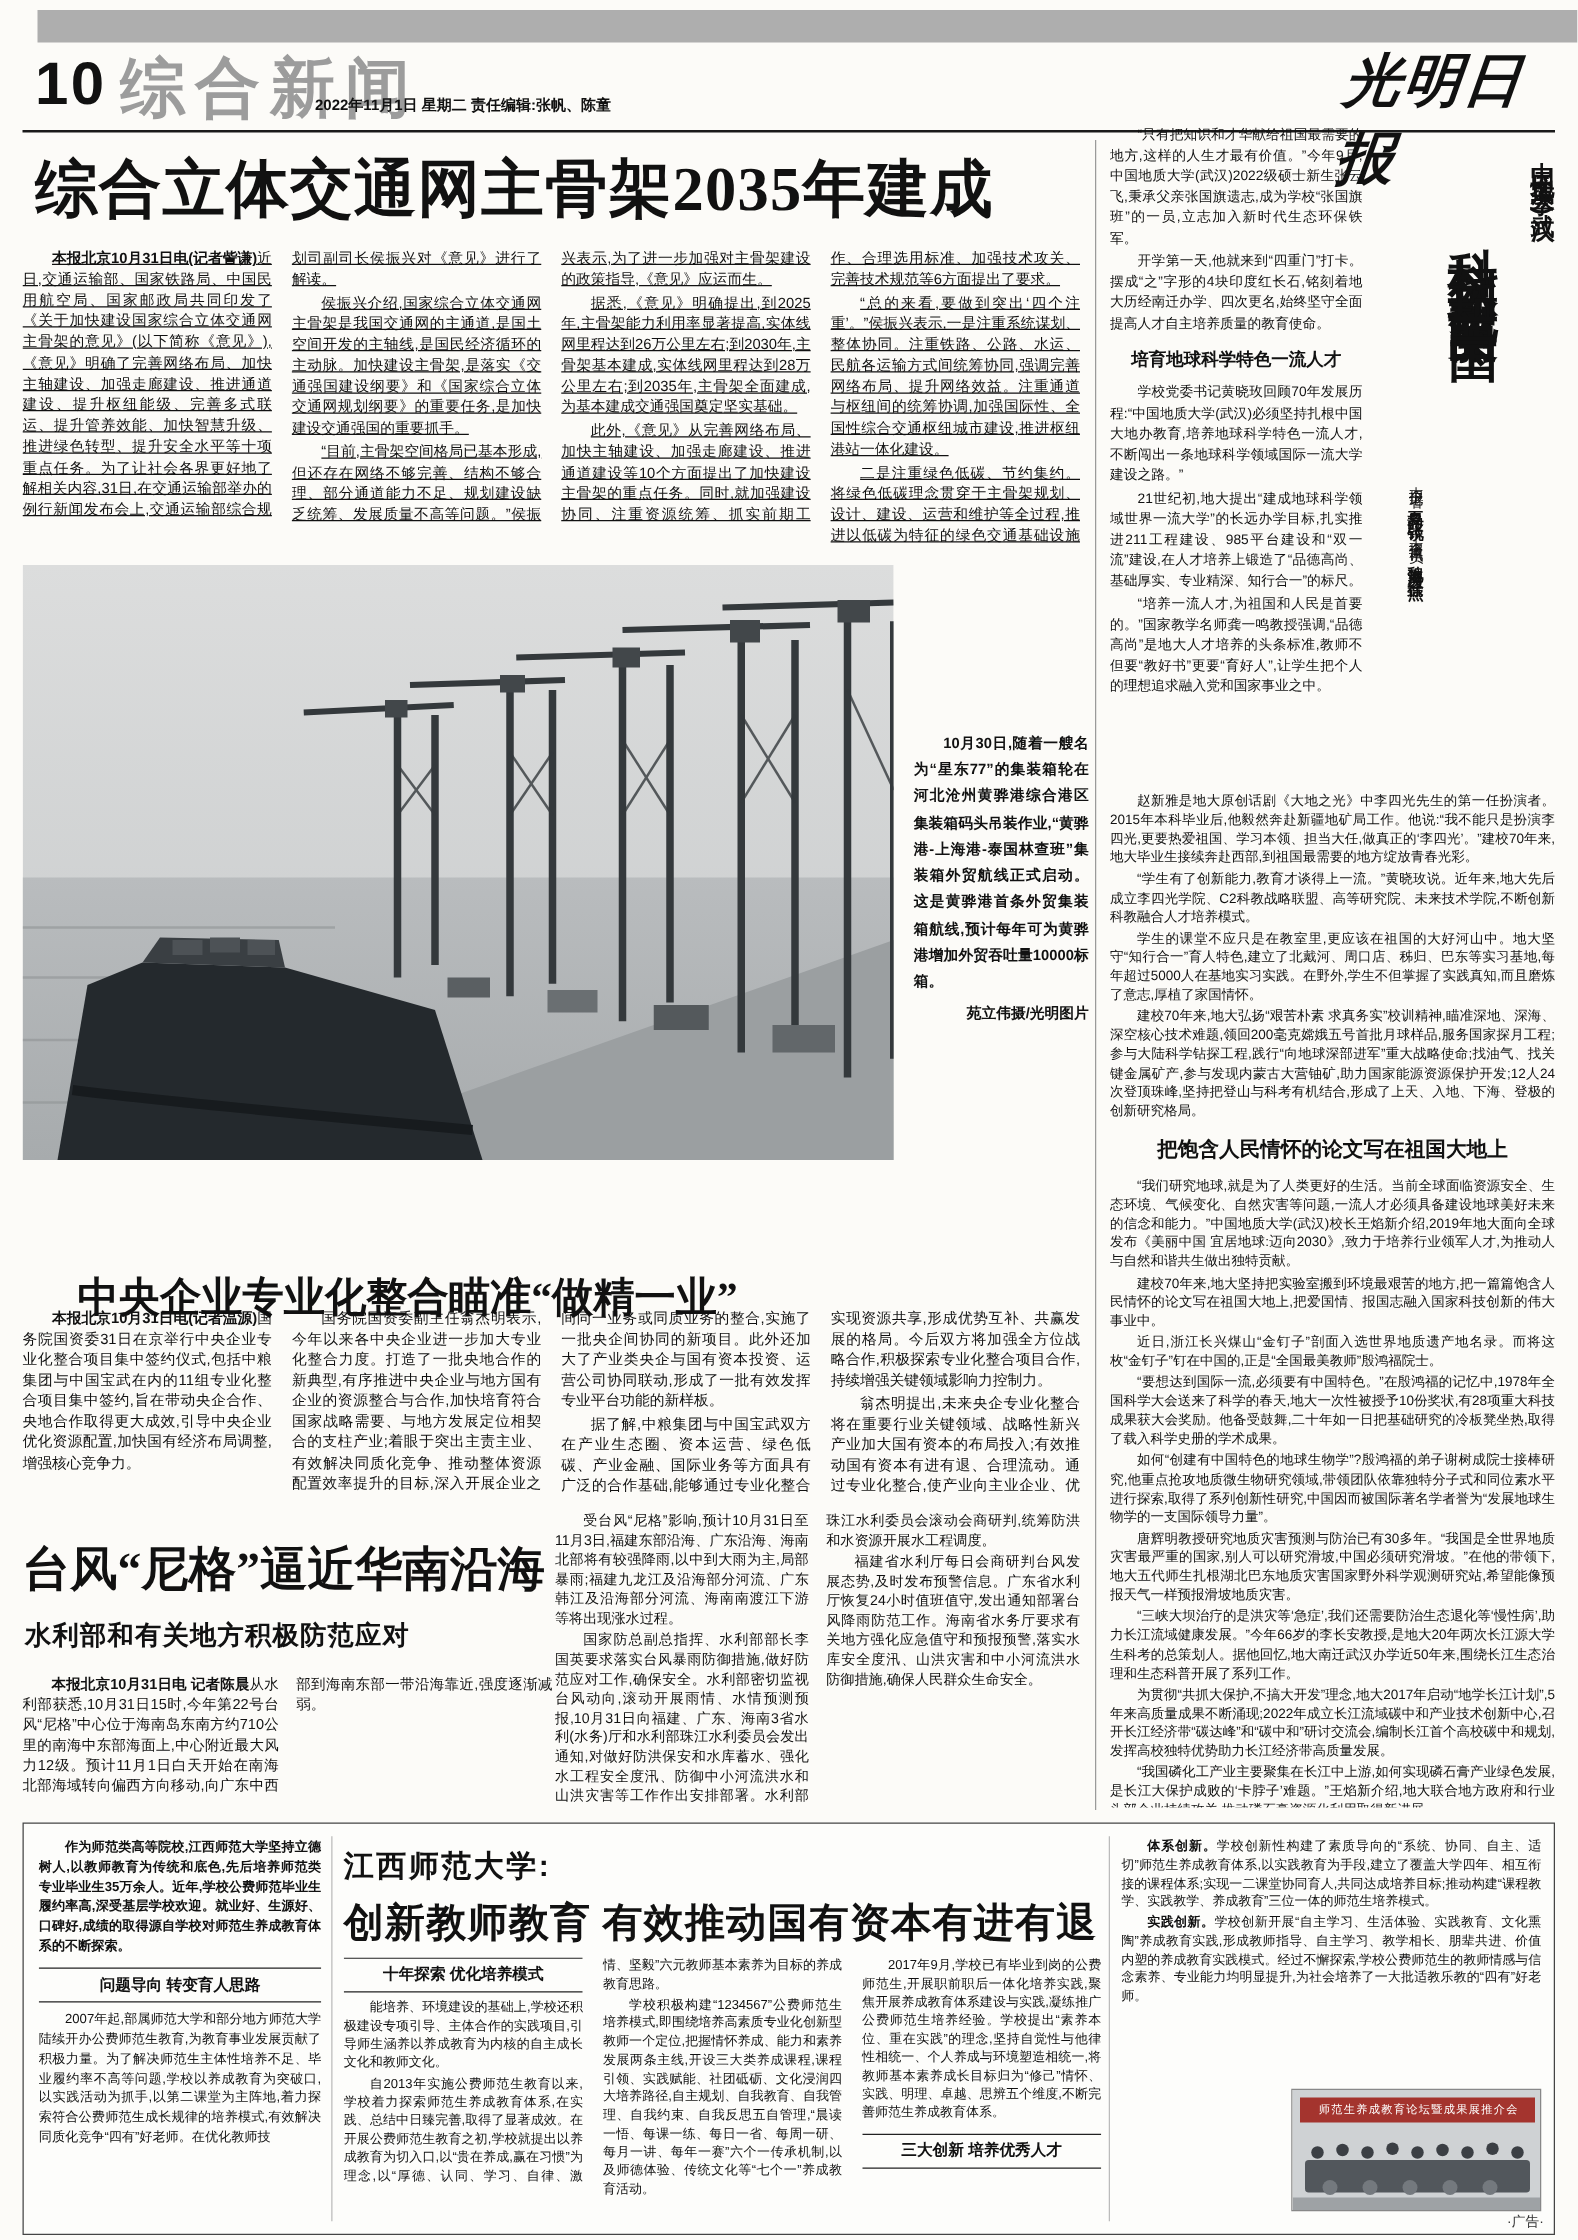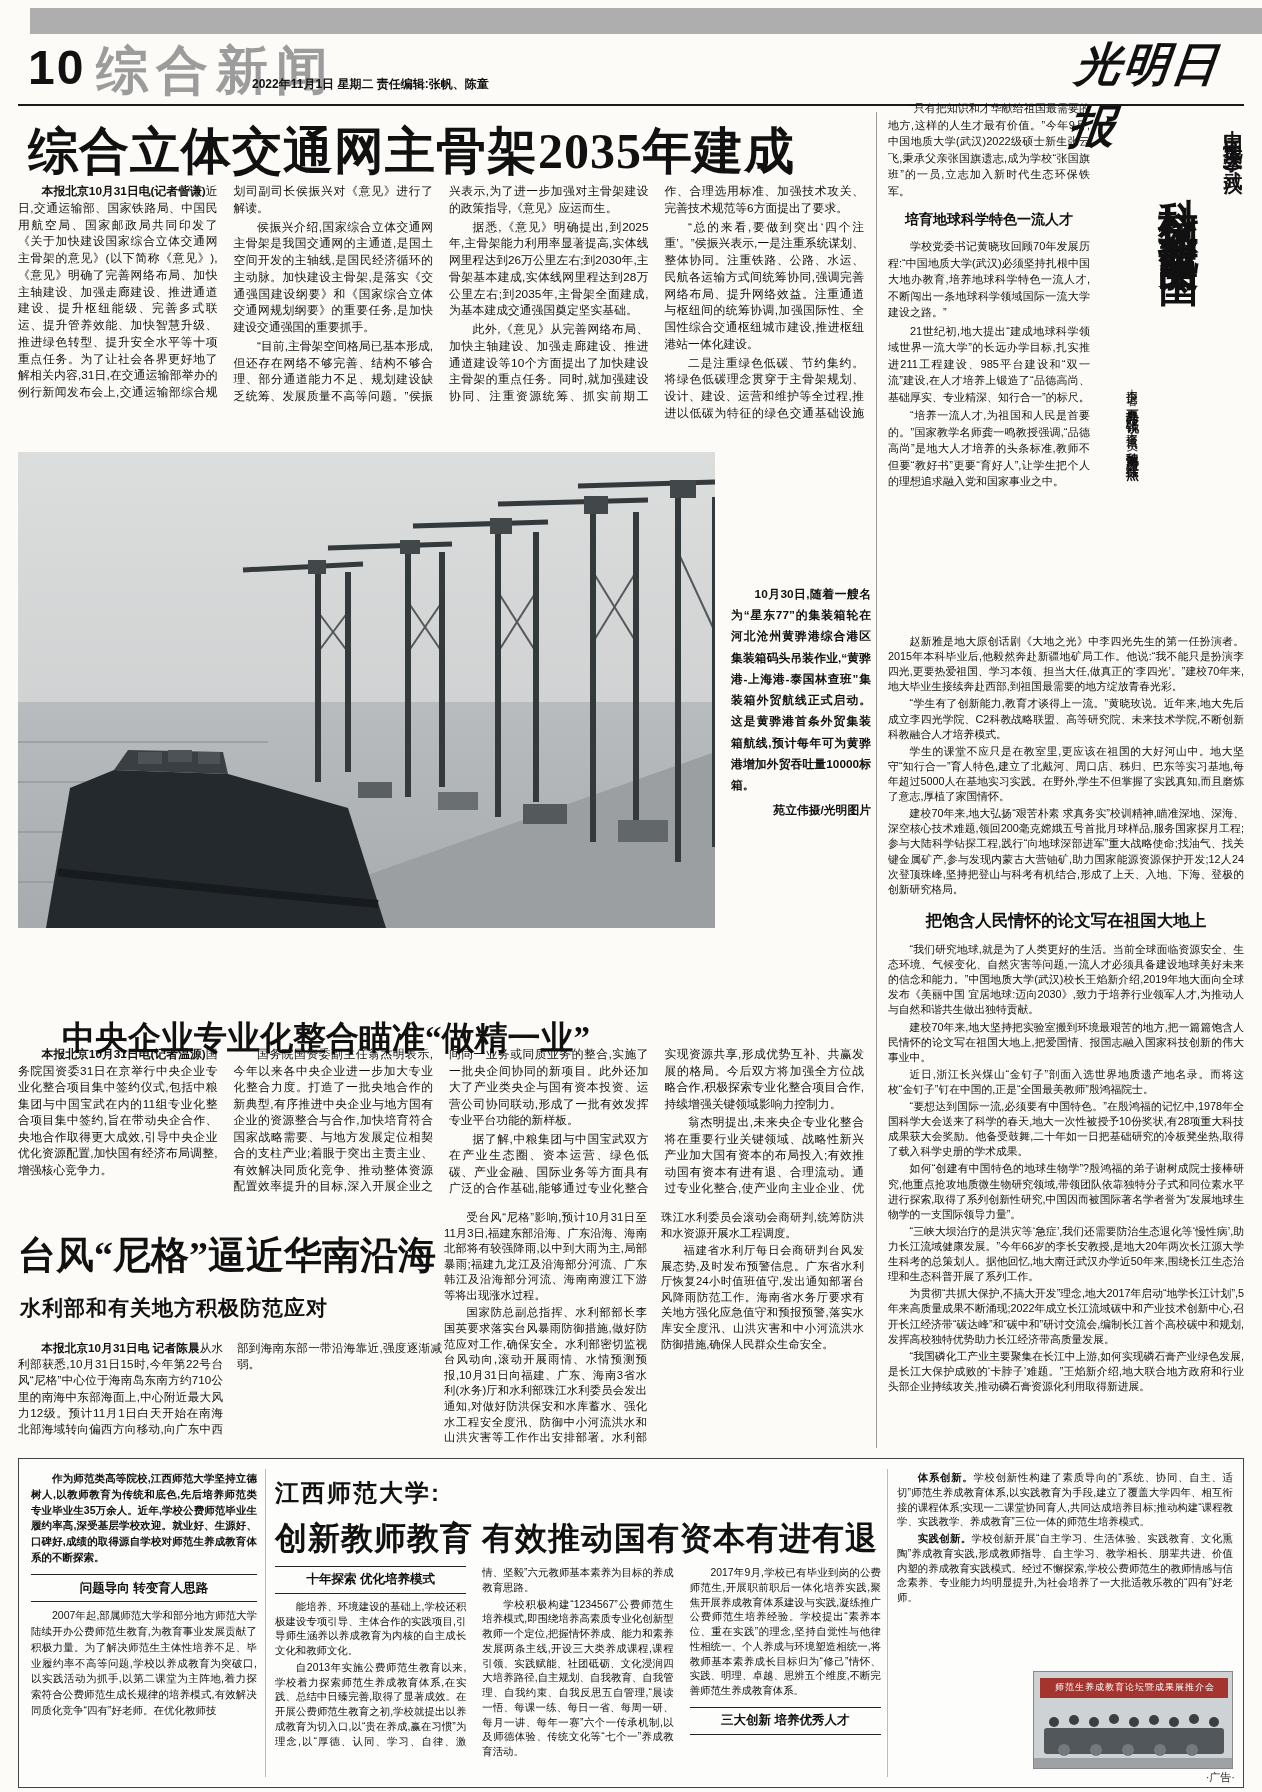--- a/index.html
+++ b/index.html
@@ -34,22 +34,22 @@
 
 <div class="abs" style="left:252px; top:76px; font-size:12px; font-weight:bold;">2022年11月1日  星期二  责任编辑:张帆、陈童</div>
 
 <div class="abs" style="left:1072px; top:34px; font-size:46px; font-weight:900; font-style:italic;
             font-family:'DejaVu Serif', serif; transform:skewX(-6deg); letter-spacing:2px;">光明日报</div>
 
 <div class="abs rule-h" style="left:18px; top:104px; width:1226px;"></div>
 
 <div class="abs serifhead" style="left:28px; top:118px; width:800px; font-size:50px; letter-spacing:1px;">综合立体交通网主骨架2035年建成</div>
 
-<div class="abs cols" style="left:18px; top:183px; width:846px; height:250px; columns:4; column-gap:16px;
-            font-size:11.8px; line-height:1.42;">
+<div class="abs cols" style="left:18px; top:198px; width:846px; height:250px; columns:4; column-gap:16px;
+            font-size:11.8px; line-height:1.42;text-decoration:underline;">
   <p class="para">
     <b class="dl">本报北京10月31日电(记者訾谦)</b><span>近日,交通运输部、国家铁路局、中国民用航空局、国家邮政局共同印发了《关于加快建设国家综合立体交通网主骨架的意见》(以下简称《意见》),《意见》明确了完善网络布局、加快主轴建设、加强走廊建设、推进通道建设、提升枢纽能级、完善多式联运、提升管养效能、加快智慧升级、推进绿色转型、提升安全水平等十项重点任务。为了让社会各界更好地了解相关内容,31日,在交通运输部举办的例行新闻发布会上,交通运输部综合规划司副司长侯振兴对《意见》进行了解读。</span>
   </p>
   <p class="para">侯振兴介绍,国家综合立体交通网主骨架是我国交通网的主通道,是国土空间开发的主轴线,是国民经济循环的主动脉。加快建设主骨架,是落实《交通强国建设纲要》和《国家综合立体交通网规划纲要》的重要任务,是加快建设交通强国的重要抓手。</p>
   <p class="para">“目前,主骨架空间格局已基本形成,但还存在网络不够完善、结构不够合理、部分通道能力不足、规划建设缺乏统筹、发展质量不高等问题。”侯振兴表示,为了进一步加强对主骨架建设的政策指导,《意见》应运而生。</p>
   <p class="para">据悉,《意见》明确提出,到2025年,主骨架能力利用率显著提高,实体线网里程达到26万公里左右;到2030年,主骨架基本建成,实体线网里程达到28万公里左右;到2035年,主骨架全面建成,为基本建成交通强国奠定坚实基础。</p>
   <p class="para">此外,《意见》从完善网络布局、加快主轴建设、加强走廊建设、推进通道建设等10个方面提出了加快建设主骨架的重点任务。同时,就加强建设协同、注重资源统筹、抓实前期工作、合理选用标准、加强技术攻关、完善技术规范等6方面提出了要求。</p>
   <p class="para">“总的来看,要做到突出‘四个注重’。”侯振兴表示,一是注重系统谋划、整体协同。注重铁路、公路、水运、民航各运输方式间统筹协同,强调完善网络布局、提升网络效益。注重通道与枢纽间的统筹协调,加强国际性、全国性综合交通枢纽城市建设,推进枢纽港站一体化建设。</p>
   <p class="para">二是注重绿色低碳、节约集约。将绿色低碳理念贯穿于主骨架规划、设计、建设、运营和维护等全过程,推进以低碳为特征的绿色交通基础设施建设,降低全生命周期能耗和碳排放,注重生态环境保护修复。</p>
 
@@ -167,20 +167,21 @@
   <p class="para">受台风“尼格”影响,预计10月31日至11月3日,福建东部沿海、广东沿海、海南北部将有较强降雨,以中到大雨为主,局部暴雨;福建九龙江及沿海部分河流、广东韩江及沿海部分河流、海南南渡江下游等将出现涨水过程。</p>
   <p class="para">国家防总副总指挥、水利部部长李国英要求落实台风暴雨防御措施,做好防范应对工作,确保安全。水利部密切监视台风动向,滚动开展雨情、水情预测预报,10月31日向福建、广东、海南3省水利(水务)厅和水利部珠江水利委员会发出通知,对做好防洪保安和水库蓄水、强化水工程安全度汛、防御中小河流洪水和山洪灾害等工作作出安排部署。水利部珠江水利委员会滚动会商研判,统筹防洪和水资源开展水工程调度。</p>
   <p class="para">福建省水利厅每日会商研判台风发展态势,及时发布预警信息。广东省水利厅恢复24小时值班值守,发出通知部署台风降雨防范工作。海南省水务厅要求有关地方强化应急值守和预报预警,落实水库安全度汛、山洪灾害和中小河流洪水防御措施,确保人民群众生命安全。</p>
 </div>
 
 <div class="abs rule-v" style="left:876px; top:112px; height:1336px;"></div>
 
 <div class="abs" style="left:888px; top:100px; width:202px; height:526px; overflow:hidden;
             font-size:11px; line-height:1.5; ">
   <p class="para">“只有把知识和才华献给祖国最需要的地方,这样的人生才最有价值。”今年9月,中国地质大学(武汉)2022级硕士新生张云飞,秉承父亲张国旗遗志,成为学校“张国旗班”的一员,立志加入新时代生态环保铁军。</p>
+  <p class="para">开学第一天,他就来到“四重门”打卡。摆成“之”字形的4块印度红长石,铭刻着地大历经南迁办学、四次更名,始终坚守全面提高人才自主培养质量的教育使命。</p>
   <div class="subhead-c" style="font-size:14px; margin:10px 0 8px 0;">培育地球科学特色一流人才</div>
   <p class="para">学校党委书记黄晓玫回顾70年发展历程:“中国地质大学(武汉)必须坚持扎根中国大地办教育,培养地球科学特色一流人才,不断闯出一条地球科学领域国际一流大学建设之路。”</p>
   <p class="para">21世纪初,地大提出“建成地球科学领域世界一流大学”的长远办学目标,扎实推进211工程建设、985平台建设和“双一流”建设,在人才培养上锻造了“品德高尚、基础厚实、专业精深、知行合一”的标尺。</p>
   <p class="para">“培养一流人才,为祖国和人民是首要的。”国家教学名师龚一鸣教授强调,“品德高尚”是地大人才培养的头条标准,教师不但要“教好书”更要“育好人”,让学生把个人的理想追求融入党和国家事业之中。</p>
 </div>
 
 <div class="abs v-wrap" style="left:1096px; top:100px; width:150px; height:528px; overflow:hidden;">
   <div style="font-size:19px; font-weight:bold; letter-spacing:5px; padding-top:14px; margin-left:14px;">中国地质大学(武汉):</div>
   <div class="serifhead" style="font-size:40px; letter-spacing:8px; padding-top:66px; margin-left:10px;">科技创新扮靓美丽中国</div>
   <div style="font-size:11.5px; letter-spacing:2px; padding-top:280px; margin-left:16px;">
@@ -196,20 +197,21 @@
   <p class="para">赵新雅是地大原创话剧《大地之光》中李四光先生的第一任扮演者。2015年本科毕业后,他毅然奔赴新疆地矿局工作。他说:“我不能只是扮演李四光,更要热爱祖国、学习本领、担当大任,做真正的‘李四光’。”建校70年来,地大毕业生接续奔赴西部,到祖国最需要的地方绽放青春光彩。</p>
   <p class="para">“学生有了创新能力,教育才谈得上一流。”黄晓玫说。近年来,地大先后成立李四光学院、C2科教战略联盟、高等研究院、未来技术学院,不断创新科教融合人才培养模式。</p>
   <p class="para">学生的课堂不应只是在教室里,更应该在祖国的大好河山中。地大坚守“知行合一”育人特色,建立了北戴河、周口店、秭归、巴东等实习基地,每年超过5000人在基地实习实践。在野外,学生不但掌握了实践真知,而且磨炼了意志,厚植了家国情怀。</p>
   <p class="para">建校70年来,地大弘扬“艰苦朴素  求真务实”校训精神,瞄准深地、深海、深空核心技术难题,领回200毫克嫦娥五号首批月球样品,服务国家探月工程;参与大陆科学钻探工程,践行“向地球深部进军”重大战略使命;找油气、找关键金属矿产,参与发现内蒙古大营铀矿,助力国家能源资源保护开发;12人24次登顶珠峰,坚持把登山与科考有机结合,形成了上天、入地、下海、登极的创新研究格局。</p>
   <div class="subhead-c" style="font-size:16.5px; margin:12px 0 10px 0;">把饱含人民情怀的论文写在祖国大地上</div>
   <p class="para">“我们研究地球,就是为了人类更好的生活。当前全球面临资源安全、生态环境、气候变化、自然灾害等问题,一流人才必须具备建设地球美好未来的信念和能力。”中国地质大学(武汉)校长王焰新介绍,2019年地大面向全球发布《美丽中国  宜居地球:迈向2030》,致力于培养行业领军人才,为推动人与自然和谐共生做出独特贡献。</p>
   <p class="para">建校70年来,地大坚持把实验室搬到环境最艰苦的地方,把一篇篇饱含人民情怀的论文写在祖国大地上,把爱国情、报国志融入国家科技创新的伟大事业中。</p>
   <p class="para">近日,浙江长兴煤山“金钉子”剖面入选世界地质遗产地名录。而将这枚“金钉子”钉在中国的,正是“全国最美教师”殷鸿福院士。</p>
   <p class="para">“要想达到国际一流,必须要有中国特色。”在殷鸿福的记忆中,1978年全国科学大会送来了科学的春天,地大一次性被授予10份奖状,有28项重大科技成果获大会奖励。他备受鼓舞,二十年如一日把基础研究的冷板凳坐热,取得了载入科学史册的学术成果。</p>
   <p class="para">如何“创建有中国特色的地球生物学”?殷鸿福的弟子谢树成院士接棒研究,他重点抢攻地质微生物研究领域,带领团队依靠独特分子式和同位素水平进行探索,取得了系列创新性研究,中国因而被国际著名学者誉为“发展地球生物学的一支国际领导力量”。</p>
+  <p class="para">唐辉明教授研究地质灾害预测与防治已有30多年。“我国是全世界地质灾害最严重的国家,别人可以研究滑坡,中国必须研究滑坡。”在他的带领下,地大五代师生扎根湖北巴东地质灾害国家野外科学观测研究站,希望能像预报天气一样预报滑坡地质灾害。</p>
   <p class="para">“三峡大坝治疗的是洪灾等‘急症’,我们还需要防治生态退化等‘慢性病’,助力长江流域健康发展。”今年66岁的李长安教授,是地大20年两次长江源大学生科考的总策划人。据他回忆,地大南迁武汉办学近50年来,围绕长江生态治理和生态科普开展了系列工作。</p>
   <p class="para">为贯彻“共抓大保护,不搞大开发”理念,地大2017年启动“地学长江计划”,5年来高质量成果不断涌现;2022年成立长江流域碳中和产业技术创新中心,召开长江经济带“碳达峰”和“碳中和”研讨交流会,编制长江首个高校碳中和规划,发挥高校独特优势助力长江经济带高质量发展。</p>
   <p class="para">“我国磷化工产业主要聚集在长江中上游,如何实现磷石膏产业绿色发展,是长江大保护成败的‘卡脖子’难题。”王焰新介绍,地大联合地方政府和行业头部企业持续攻关,推动磷石膏资源化利用取得新进展。</p>
 
 </div>
 
 <div class="abs" style="left:18px; top:1458px; width:1226px; height:330px; border:1px solid #444; background:#fdfdfb;">
 
   <div class="abs rule-v" style="left:246px; top:10px; height:308px; background:#bbb;"></div>
   <div class="abs rule-v" style="left:868px; top:10px; height:308px; background:#bbb;"></div>

